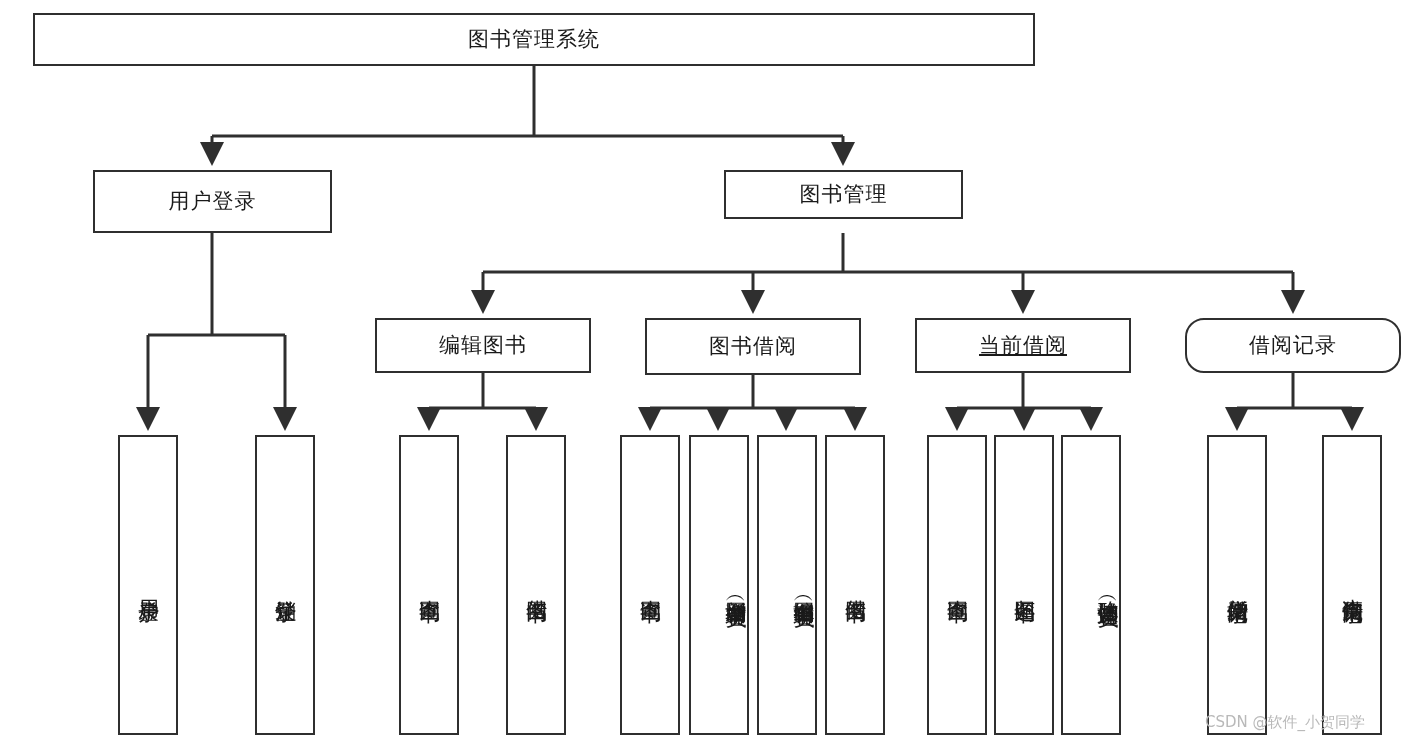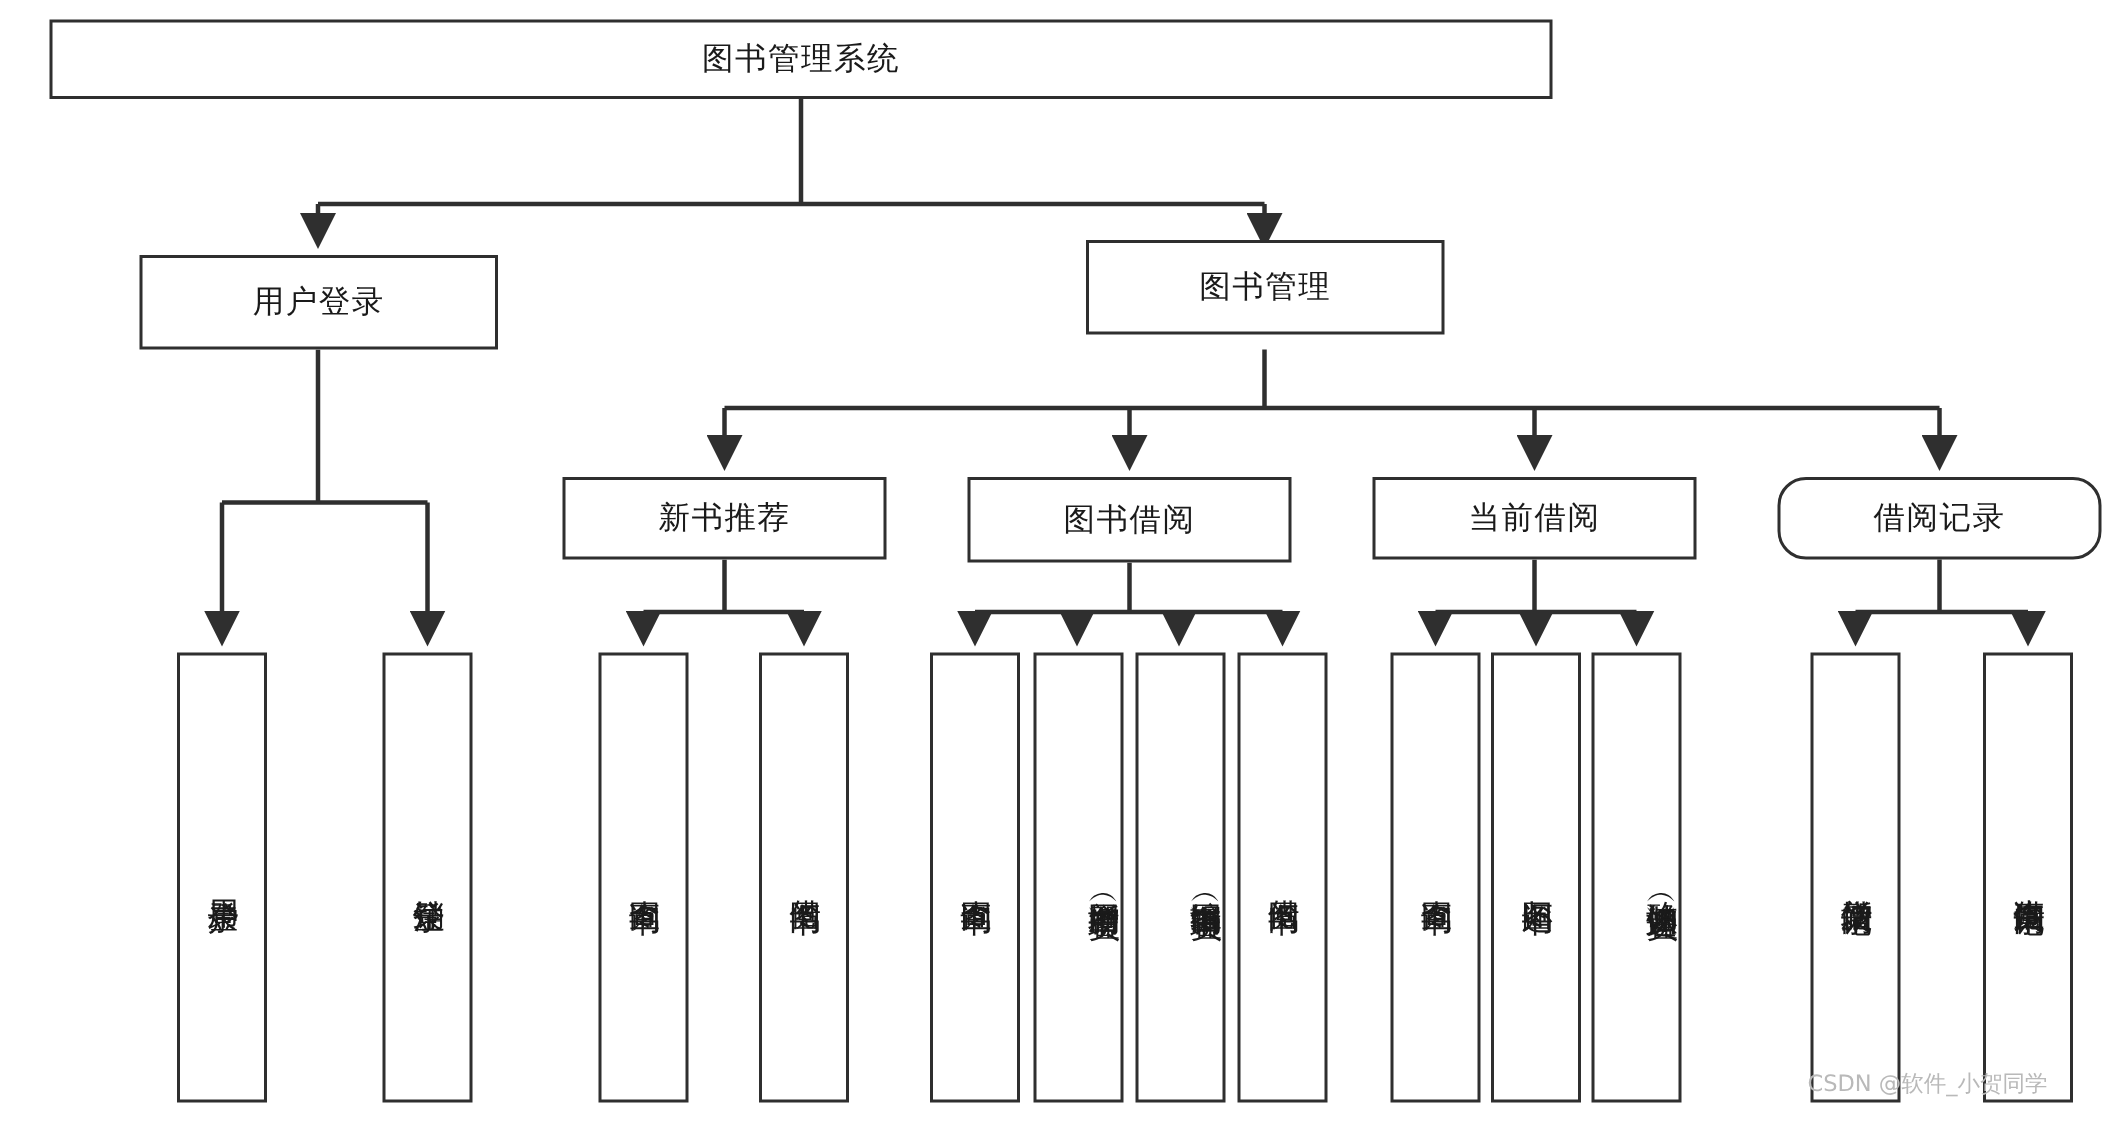--- a/index.html
+++ b/index.html
@@ -123,31 +123,31 @@
     </g>
   </svg>
 
   <div class="node node-h" style="left:20px; top:13px; width:1002px; height:53px;">
     <span>图书管理系统</span>
   </div>
 
   <div class="node node-h" style="left:80px; top:170px; width:239px; height:63px;">
     <span>用户登录</span>
   </div>
-  <div class="node node-h" style="left:711px; top:160px; width:239px; height:63px;">
+  <div class="node node-h" style="left:711px; top:170px; width:239px; height:49px;">
     <span>图书管理</span>
   </div>
 
   <div class="node node-h" style="left:362px; top:318px; width:216px; height:55px;">
-    <span>新书推荐</span>
+    <span>编辑图书</span>
   </div>
   <div class="node node-h" style="left:632px; top:318px; width:216px; height:57px;">
     <span>图书借阅</span>
   </div>
-  <div class="node node-h" style="left:902px; top:318px; width:216px; height:55px;">
+  <div class="node node-h" style="left:902px; top:318px; width:216px; height:55px;text-decoration:underline;">
     <span>当前借阅</span>
   </div>
   <div class="node node-h" style="left:1172px; top:318px; width:216px; height:55px;border-radius:19px;">
     <span>借阅记录</span>
   </div>
 
   <div class="node node-v pad-mid" style="left:105px; top:435px; width:60px; height:300px;">
     <span>用户登录</span>
   </div>
   <div class="node node-v pad-mid" style="left:242px; top:435px; width:60px; height:300px;">

